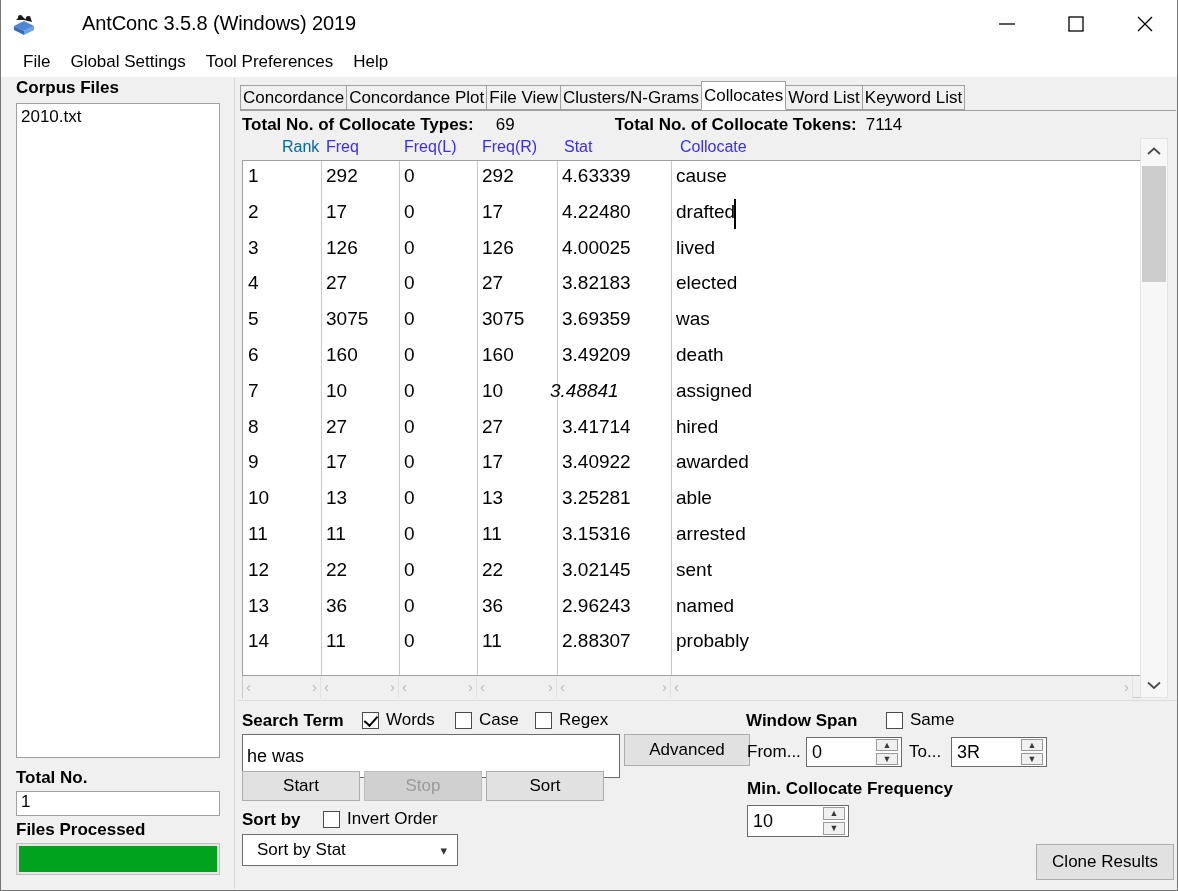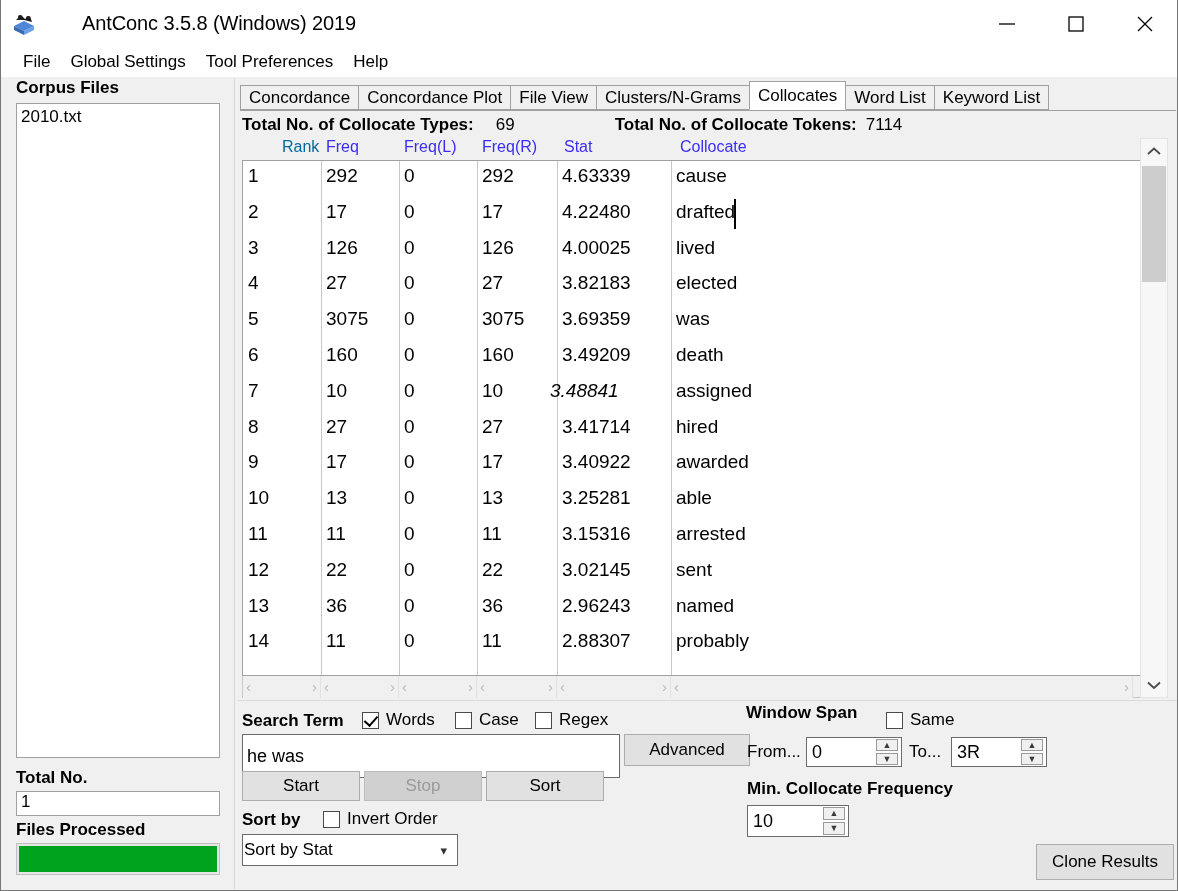--- a/index.html
+++ b/index.html
@@ -118,21 +118,21 @@
 
   
   .tabstrip {
     position: absolute; left: 2px; top: 5px;
     width: 936px; height: 28px;
     display: flex; align-items: flex-end;
     border-bottom: 1px solid #a0a0a0;
   }
   .tab {
     height: 25px;
-    padding: 0 8px;
+    padding: 0 2px;
     font-size: 17px; color: #000;
     background: #f0f0f0;
     border: 1px solid #a0a0a0;
     border-bottom: 1px solid #a0a0a0;
     display: flex; align-items: center;
     white-space: nowrap;
     margin-right: -1px;
   }
   .tab.active {
     background: #ffffff;
@@ -295,21 +295,21 @@
     flex: 1; background: #f0f0f0; border: 1px solid #9a9a9a;
     display: flex; align-items: center; justify-content: center;
     color: #3a3a3a; font-size: 9px; line-height: 1;
     margin: 1px 0;
   }
   .selectbox {
     position: absolute;
     background: #ffffff; border: 1px solid #6b6b6b;
     font-size: 17px; color: #000;
     display: flex; align-items: center;
-    padding-left: 1px;
+    padding-left: 14px;
   }
   .selectbox .chev {
     position: absolute; right: 10px; top: 50%; transform: translateY(-50%);
     color: #333; font-size: 13px;
   }
 </style>
 </head>
 <body>
 
 <div id="app">
@@ -588,21 +588,21 @@
 
       <div class="blabel" style="left:4px; top:109px;">Sort by</div>
       <div class="chk" style="left:85px; top:110px;"></div>
       <div class="btext" style="left:109px; top:108px;">Invert Order</div>
 
       <div class="selectbox" style="left:4px; top:133px; width:216px; height:32px;">
         <span>Sort by Stat</span>
         <span class="chev">▾</span>
       </div>
 
-      <div class="blabel" style="left:508px; top:2px;">Window Span</div>
+      <div class="blabel" style="left:508px; top:10px;">Window Span</div>
       <div class="chk" style="left:648px; top:11px;"></div>
       <div class="btext" style="left:672px; top:9px;">Same</div>
 
       <div class="btext" style="left:509px; top:41px;">From...</div>
       <div class="spin" style="left:568px; top:36px; width:96px; height:30px;">
         <span class="sval">0</span>
         <span class="sbtns">
           <div>▲</div>
           <div>▼</div>
         </span>

